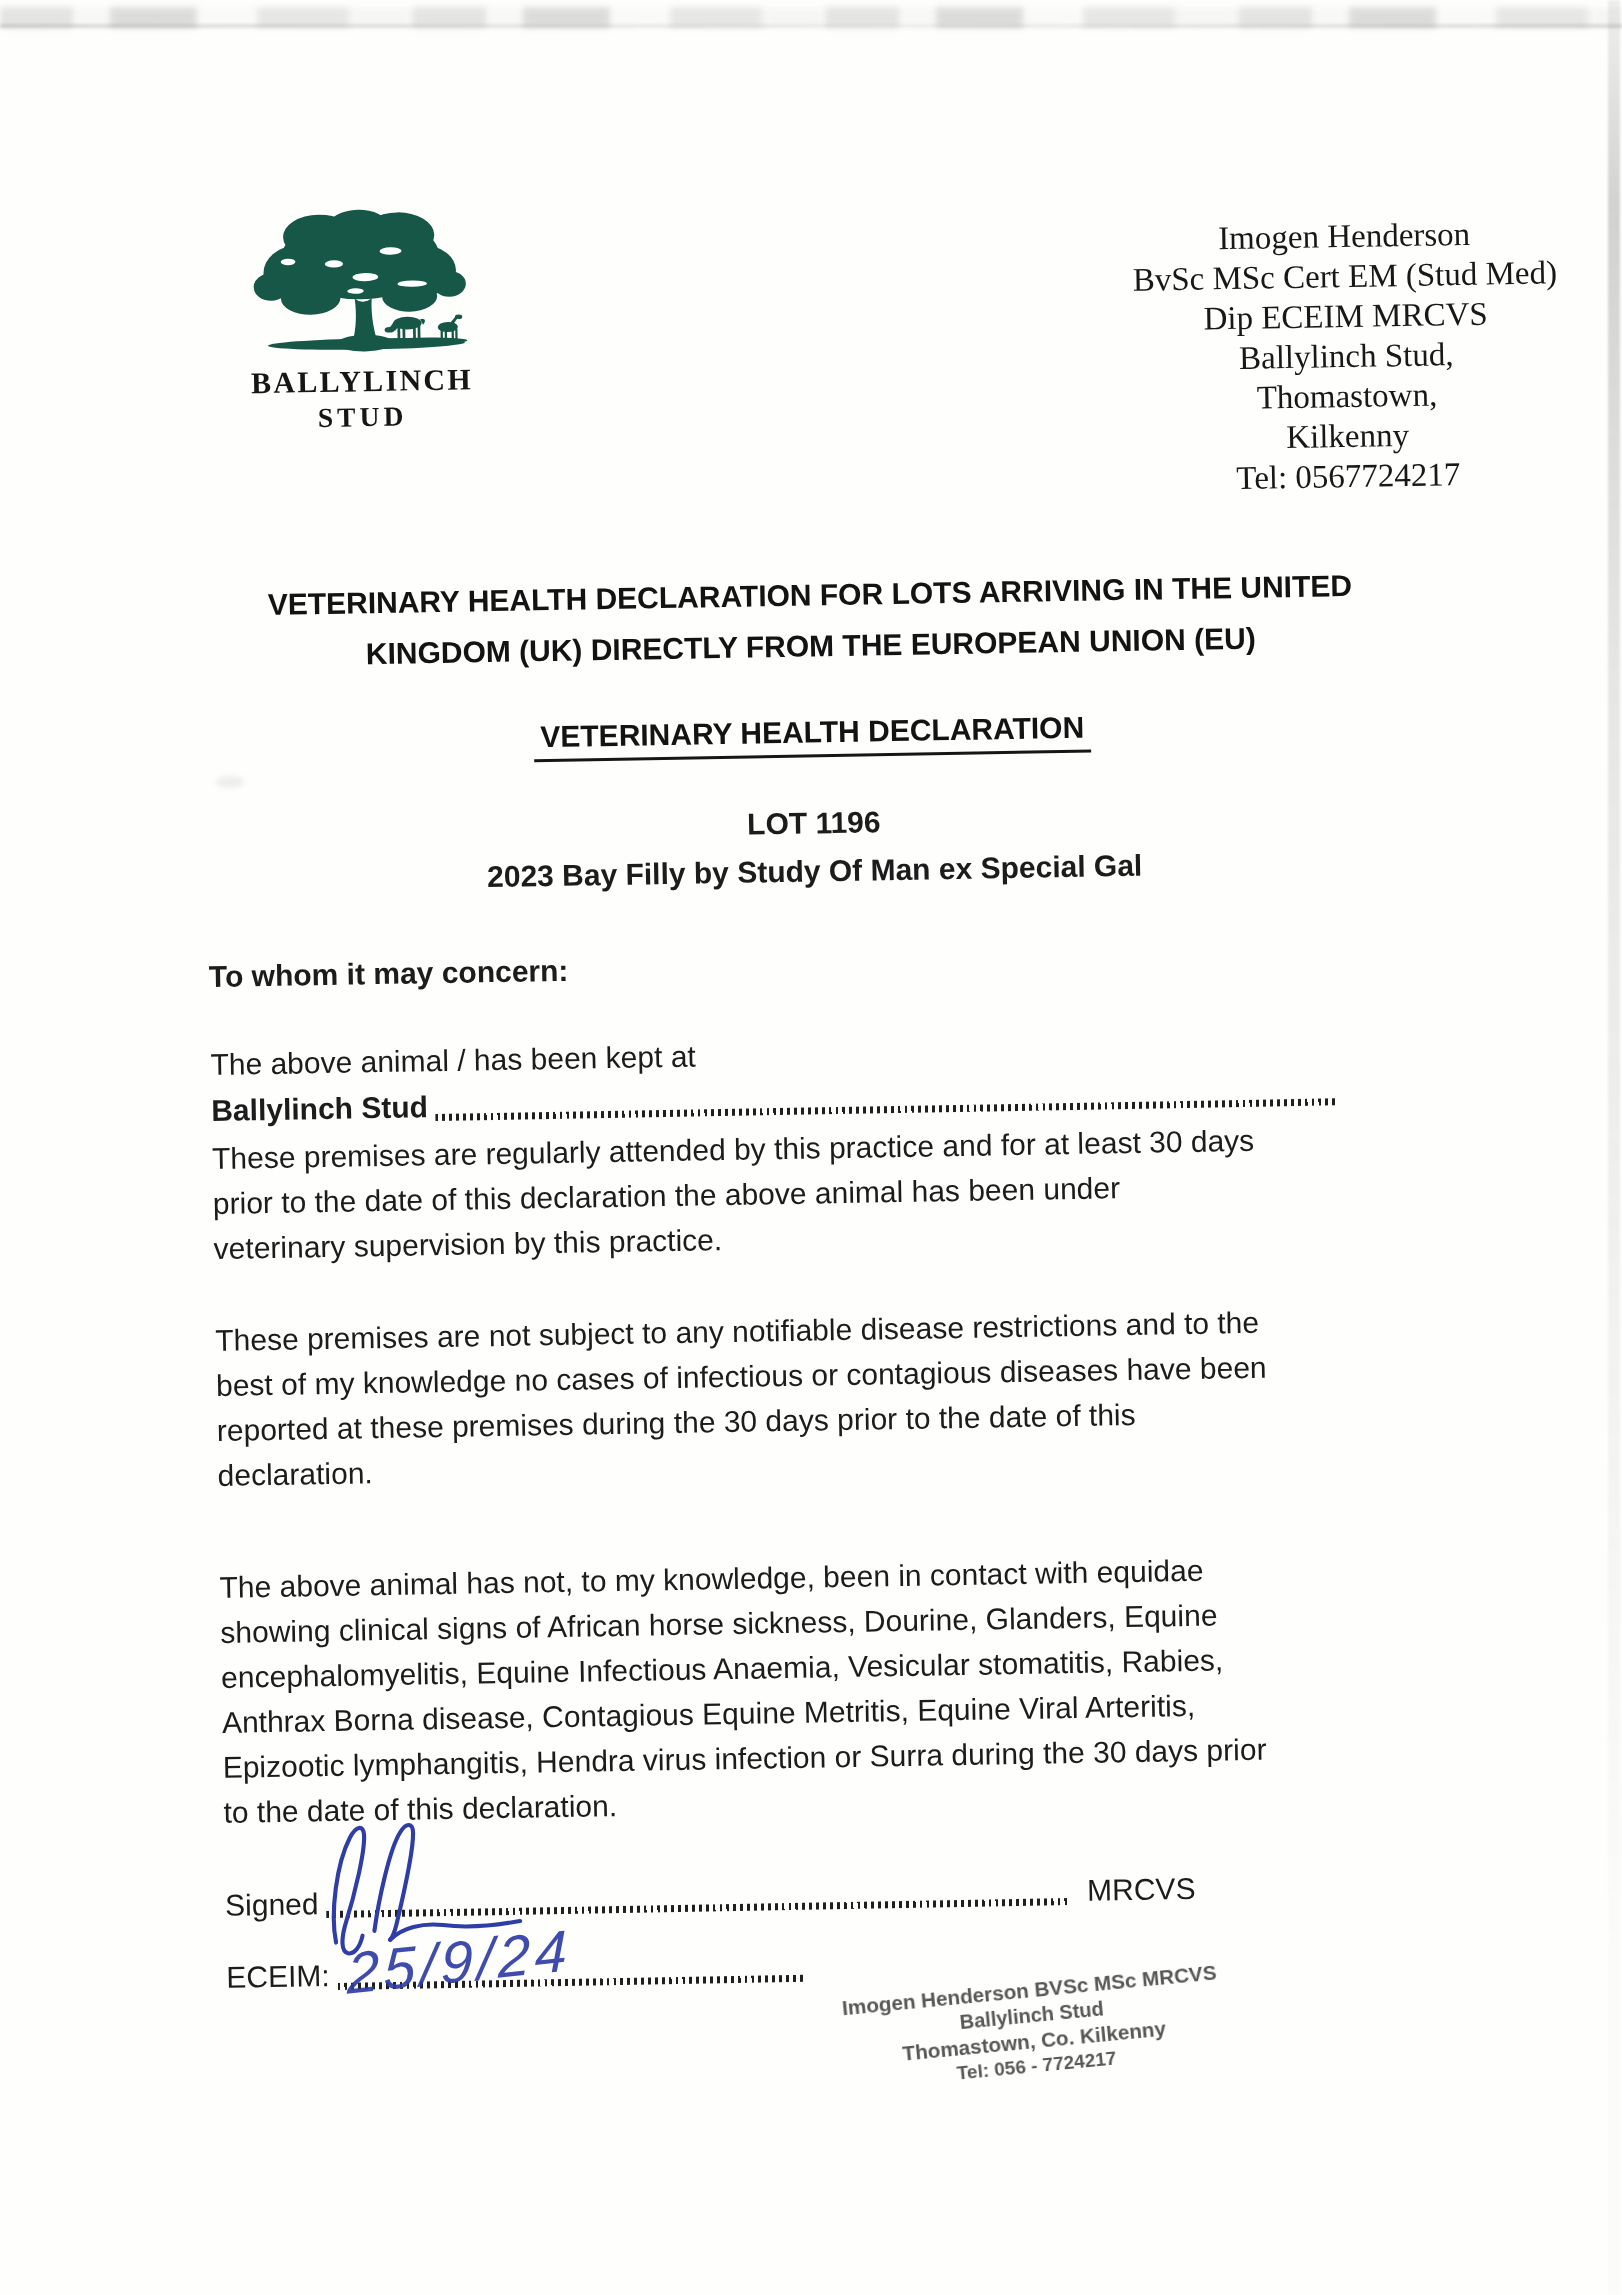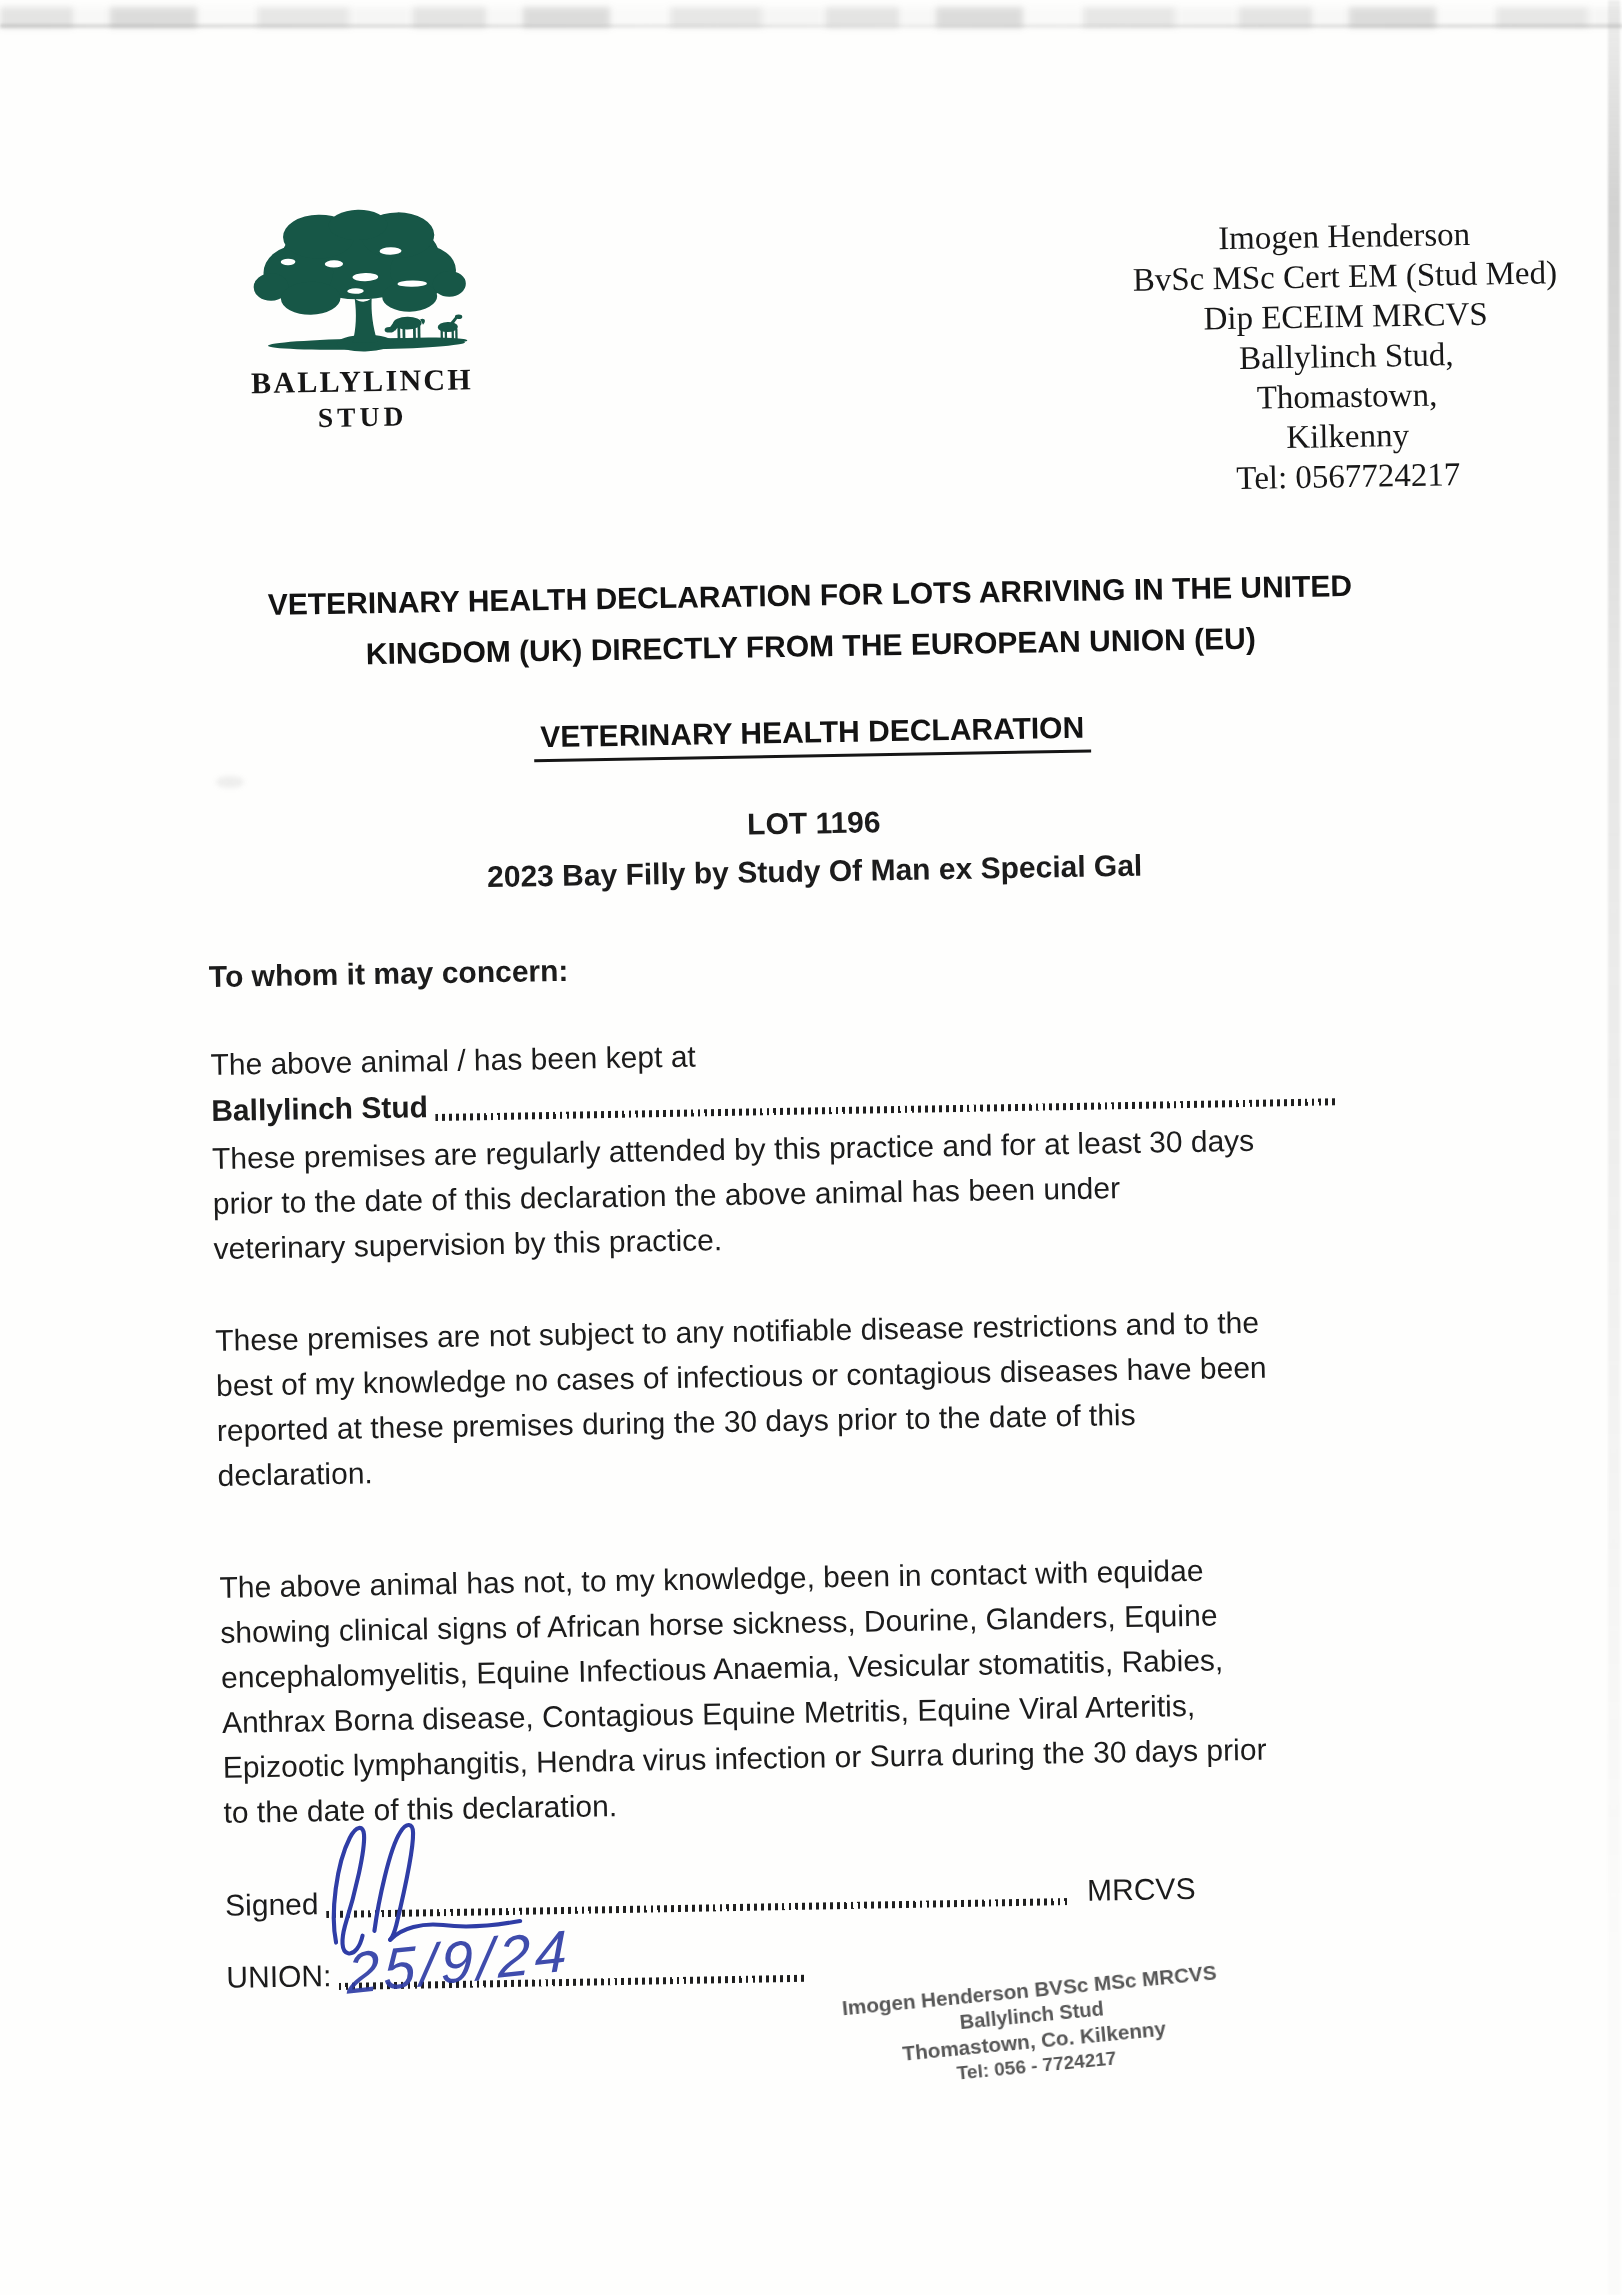--- a/index.html
+++ b/index.html
@@ -237,21 +237,21 @@
       <svg width="266" height="156" viewBox="0 0 580 340">
         <g fill="none" stroke="#2f3da6" stroke-width="9" stroke-linecap="round">
           <path d="M66 276 C54 212 70 104 100 48 C114 22 130 20 131 42 C133 76 110 168 86 240 C78 268 76 296 92 300 C106 303 118 286 124 262"></path>
           <path d="M150 252 C160 186 186 74 210 38 C224 16 238 18 238 40 C238 76 216 170 198 240 C193 258 188 268 184 272"></path>
           <path d="M184 272 C210 246 256 236 300 242 C352 250 420 244 468 236"></path>
         </g>
       </svg>
     </div>
 
     <div class="row date-row">
-      <span>UNION:</span>
+      <span>ECEIM:</span>
       <span class="leader"></span>
     </div>
     <div class="date-ink">25/9/24</div>
 
     <div class="stamp">
       <div class="s1">Imogen Henderson BVSc MSc MRCVS</div>
       <div class="s2">Ballylinch Stud</div>
       <div class="s3">Thomastown, Co. Kilkenny</div>
       <div class="s4">Tel: 056 - 7724217</div>
     </div>

